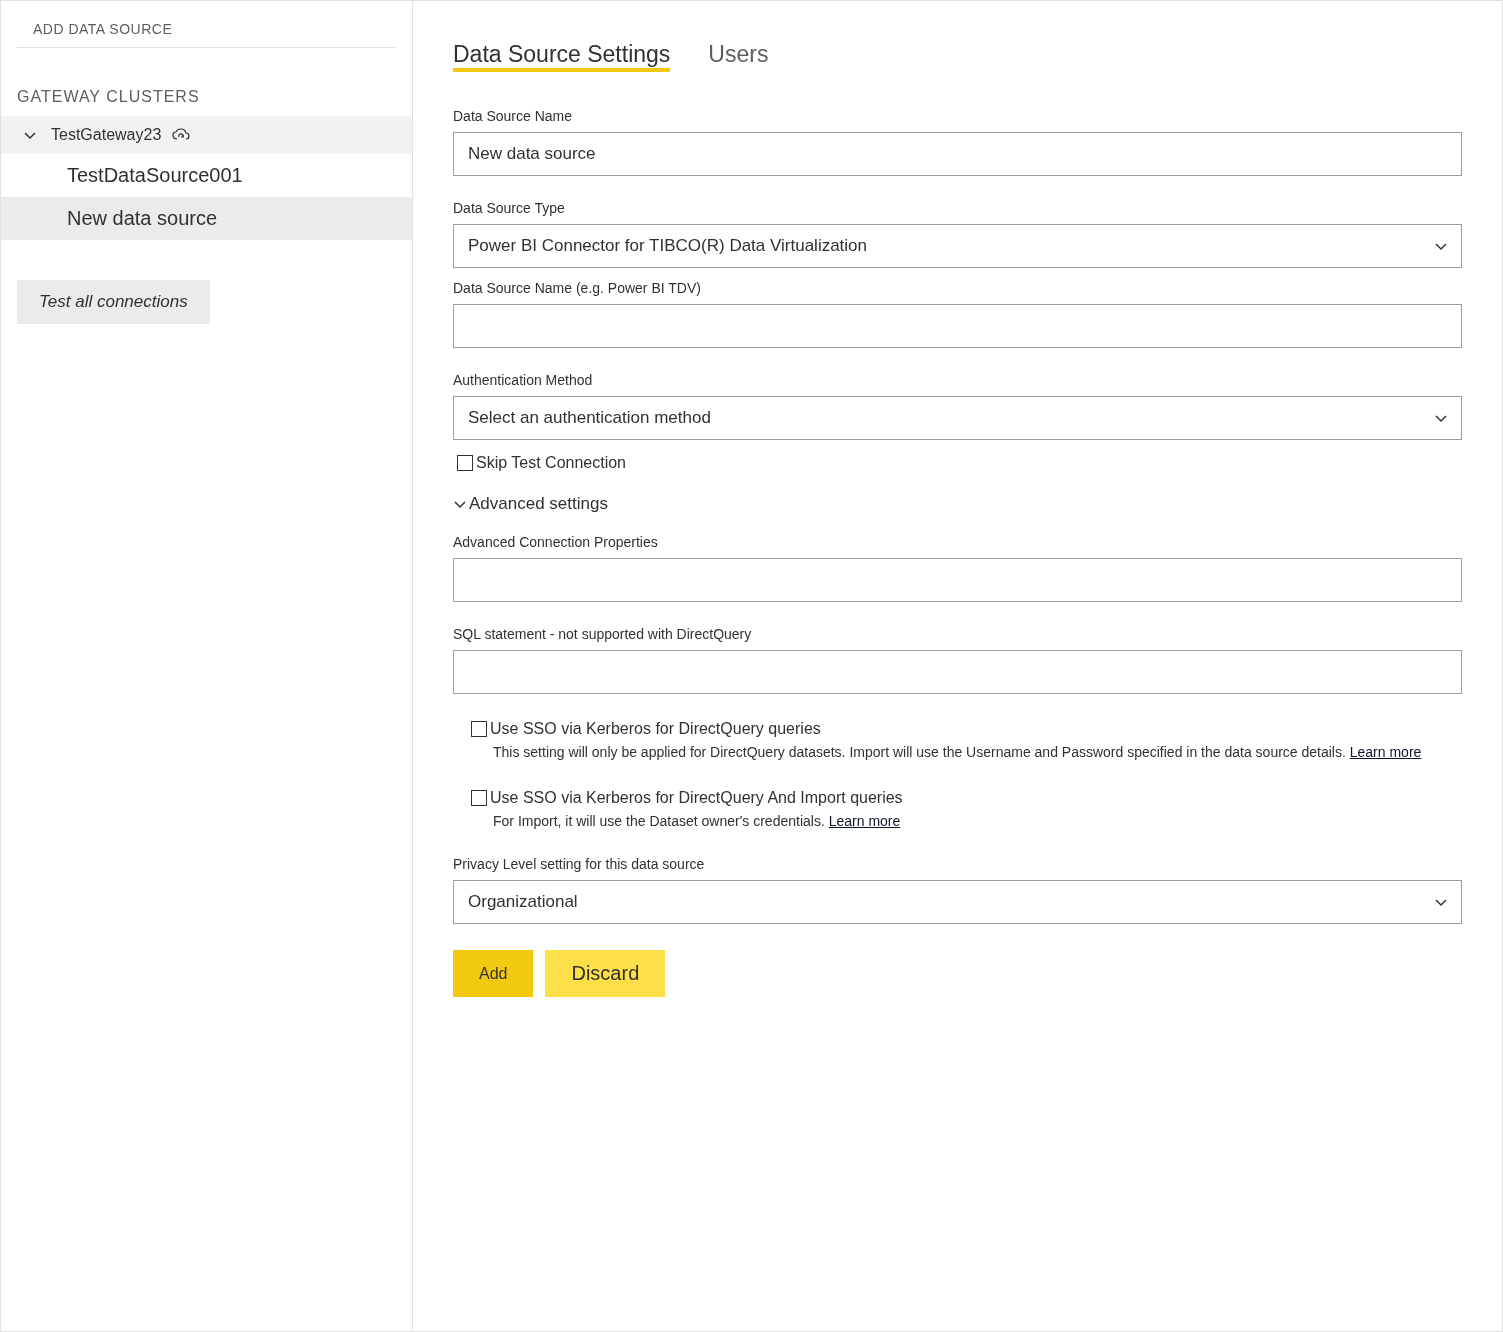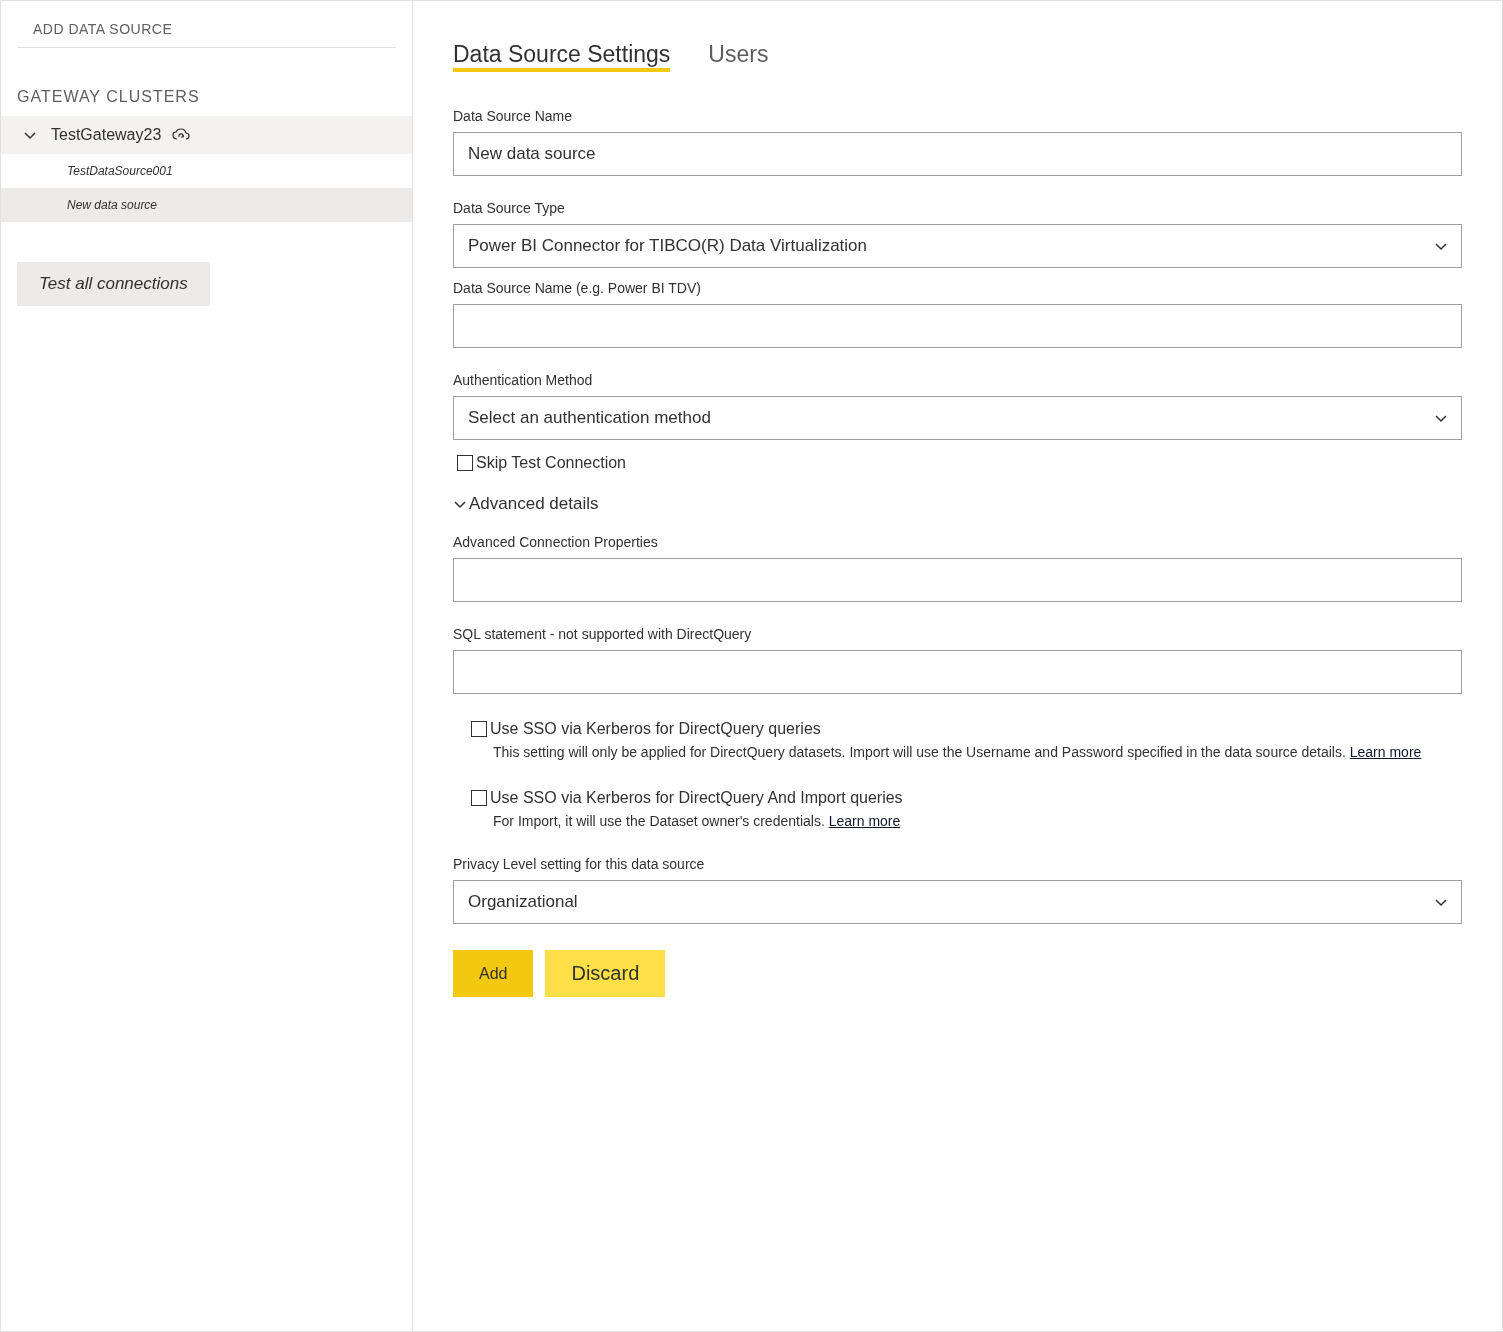--- a/index.html
+++ b/index.html
@@ -49,23 +49,22 @@
   .cluster-row .chev {
     margin-right: 14px;
     display: inline-flex;
   }
   .cluster-row .cloud {
     margin-left: 10px;
     display: inline-flex;
   }
   .ds-row {
     padding: 10px 16px 10px 66px;
-    font-size: 12px;
-    cursor: pointer;
-    font-style: italic;
+    font-size: 20px;
+    cursor: pointer;
   }
   .ds-row.selected {
     background: #edebe9;
   }
   .test-btn {
     margin: 40px 0 0 16px;
     background: #edebe9;
     border: none;
     padding: 12px 22px;
     font-size: 17px;
@@ -250,21 +249,21 @@
       <input type="checkbox" style="">
       <span>Skip Test Connection</span>
     </div>
 
     <div class="advanced-header">
       <span>
         <svg width="14" height="14" viewBox="0 0 14 14">
             <polyline points="2,5 7,10 12,5" fill="none" stroke="#323130" stroke-width="1.5"></polyline>
           </svg>
       </span>
-      <span>Advanced details</span>
+      <span>Advanced settings</span>
     </div>
 
     <label class="field-label">Advanced Connection Properties</label>
     <input class="text-input" type="text" value="" style="">
 
     <label class="field-label">SQL statement - not supported with DirectQuery</label>
     <input class="text-input" type="text" value="" style="">
 
     <div class="indent-block">
       <div class="checkbox-row" style="margin-bottom:6px;">

